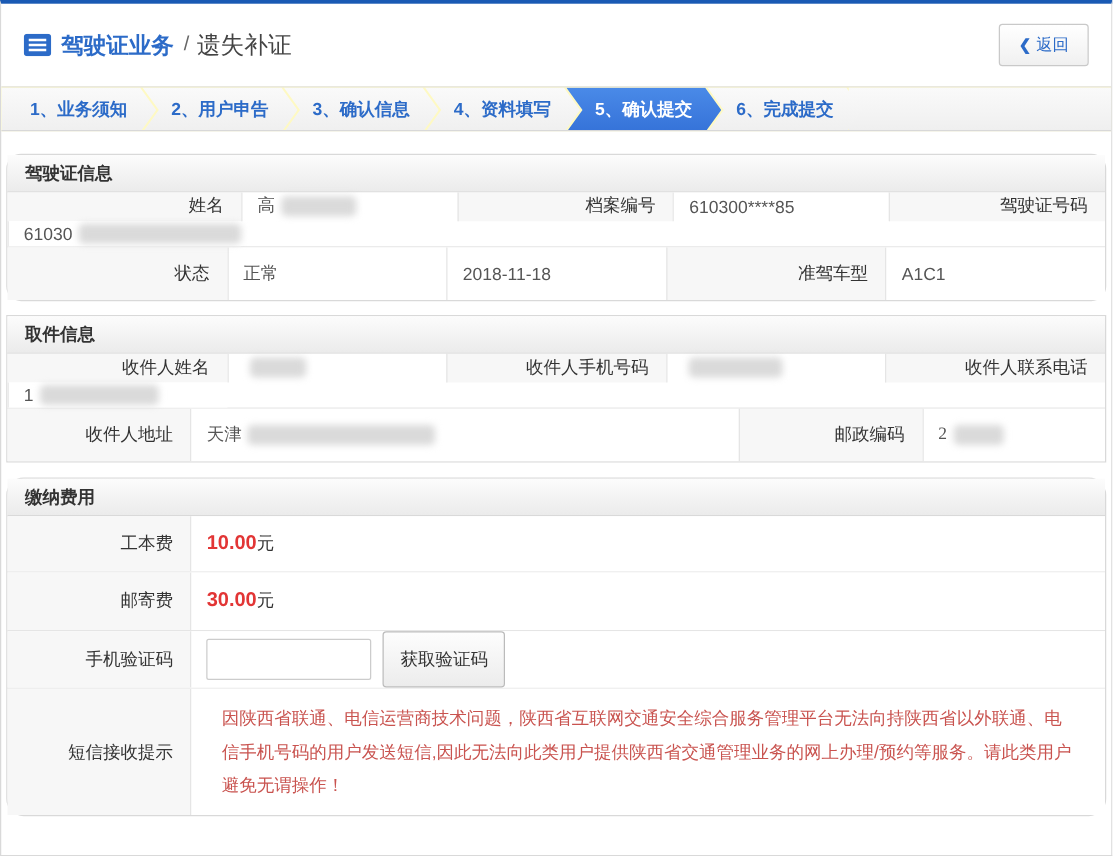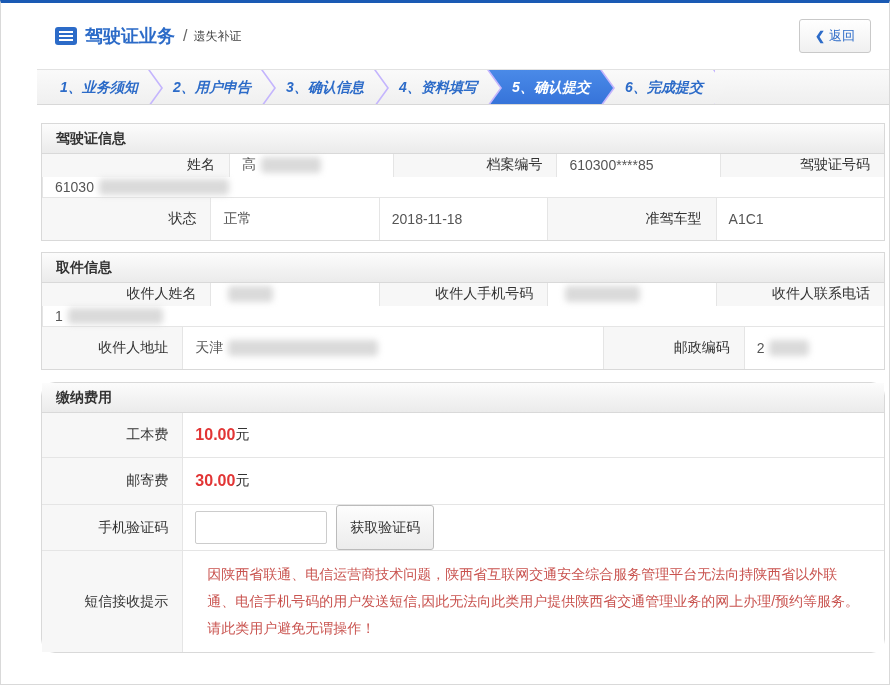--- a/index.html
+++ b/index.html
@@ -1,53 +1,53 @@
 <!DOCTYPE html>
 <html><head>
 <meta charset="utf-8">
 <style>
   * { margin:0; padding:0; box-sizing:border-box; }
   html,body { width:890px; height:685px; background:#fff;
     font-family:"Liberation Sans","DejaVu Sans",sans-serif; }
   .panel { width:890px; height:685px; border:1px solid #d9d9d9;
-    border-top:3px solid #1a5ab4; background:#fff; overflow:hidden;padding-left:36px; }
+    border-top:3px solid #1a5ab4; background:#fff; overflow:hidden; }
 
   
   .hdr { height:66px; display:flex; align-items:center; padding:0 18px; background:#fff; }
   .hdr .ico { width:22px; height:18px; margin-right:8px; flex:0 0 auto; }
   .hdr .ttl { color:#2c6bc8; font-size:18px; font-weight:bold; }
   .hdr .div { color:#666; font-size:16px; margin:0 6px 0 8px; }
-  .hdr .sub { color:#444; font-size:12px; }
+  .hdr .sub { color:#444; font-size:19px; }
   .hdr .sp { flex:1; }
   .backbtn { display:inline-flex; align-items:center; gap:4px; padding:7px 15px;
     border:1px solid #c9c9c9; border-radius:3px;
     background:linear-gradient(#ffffff,#f0f0f0); color:#2c6bc8; font-size:13px;
     cursor:pointer; }
   .backbtn .chev { font-weight:bold; font-size:12px; }
 
   
-  .steps { height:36px; background:#c4b5fd; border-top:1px solid #e2e2e2;
-    border-bottom:1px solid #d8d8d8; display:flex; overflow:hidden;font-style:italic; }
+  .steps { height:36px; background:#fef9c3; border-top:1px solid #e2e2e2;
+    border-bottom:1px solid #d8d8d8; display:flex; overflow:hidden; }
   .step { width:124px; height:36px; display:flex; align-items:center; justify-content:center;
     font-size:14px; font-weight:bold; color:#2c6bc8; position:relative;
     background:linear-gradient(#fafafa,#efefef);
     clip-path:polygon(0 0, calc(100% - 13px) 0, 100% 50%, calc(100% - 13px) 100%, 0 100%, 13px 50%);
     cursor:pointer; }
   .step:first-child { clip-path:polygon(0 0, calc(100% - 13px) 0, 100% 50%, calc(100% - 13px) 100%, 0 100%); }
   .step + .step { margin-left:-11px; }
   .step.active { background:linear-gradient(#4a8ae8,#3572d8); color:#fff; z-index:2; }
   .steps .fill { flex:1; background:linear-gradient(#fafafa,#efefef); margin-left:-11px; }
 
   
   .section { margin:0 4px; border:1px solid #d9d9d9; }
-  .s1 { margin-top:18px; } .s2 { margin-top:11px; } .s3 { margin-top:12px;border-radius:14px; }
+  .s1 { margin-top:18px;border-radius:12px; } .s2 { margin-top:11px; } .s3 { margin-top:12px;border-radius:14px; }
   .sec-hd { height:30px; line-height:29px; padding-left:14px; font-size:14px; font-weight:bold;
     color:#333; background:linear-gradient(#fcfcfc,#ebebeb); border-bottom:1px solid #d9d9d9; }
   .row { display:grid; grid-template-columns:repeat(5,1fr); min-height:43px; }
-  .row.addr { grid-template-columns:1fr 3fr 1fr 1fr; }
+  .row.addr { grid-template-columns:1fr 3fr 1fr 1fr;font-family:Liberation Serif, serif; }
   .row.pay { grid-template-columns:1fr 5fr; }
   .row + .row { border-top:1px solid #e5e5e5; }
   .cell { display:flex; align-items:center; font-size:14px; }
   .cell + .cell { border-left:1px solid #e5e5e5; }
   .lab { background:#f7f7f7; justify-content:flex-end; padding-right:14px; color:#333; }
   .val { background:#fff; padding-left:12px; color:#555; }
   .blur { display:inline-block; height:16px; background:#dadada; border-radius:4px;
     filter:blur(3px); margin-left:5px; vertical-align:middle; }
   .w40{width:40px;} .w45{width:45px;} .w60{width:60px;} .w75{width:75px;}
   .w95{width:95px;} .w130{width:130px;} .w150{width:150px;}

